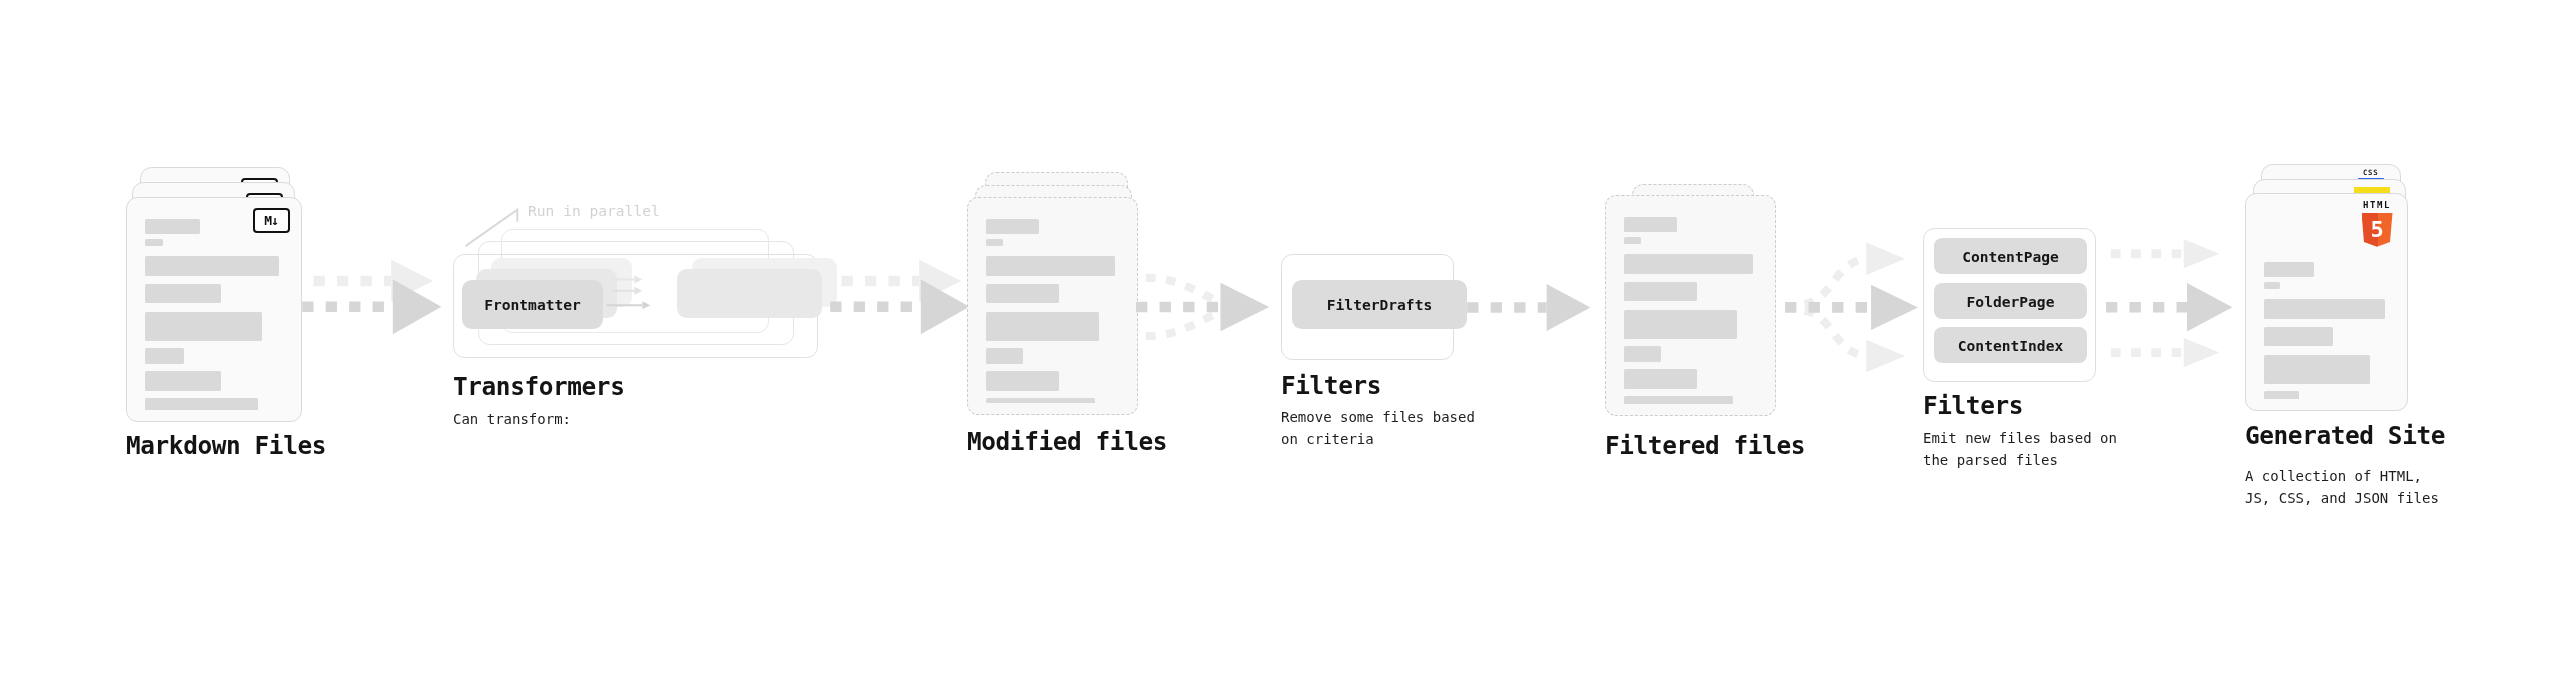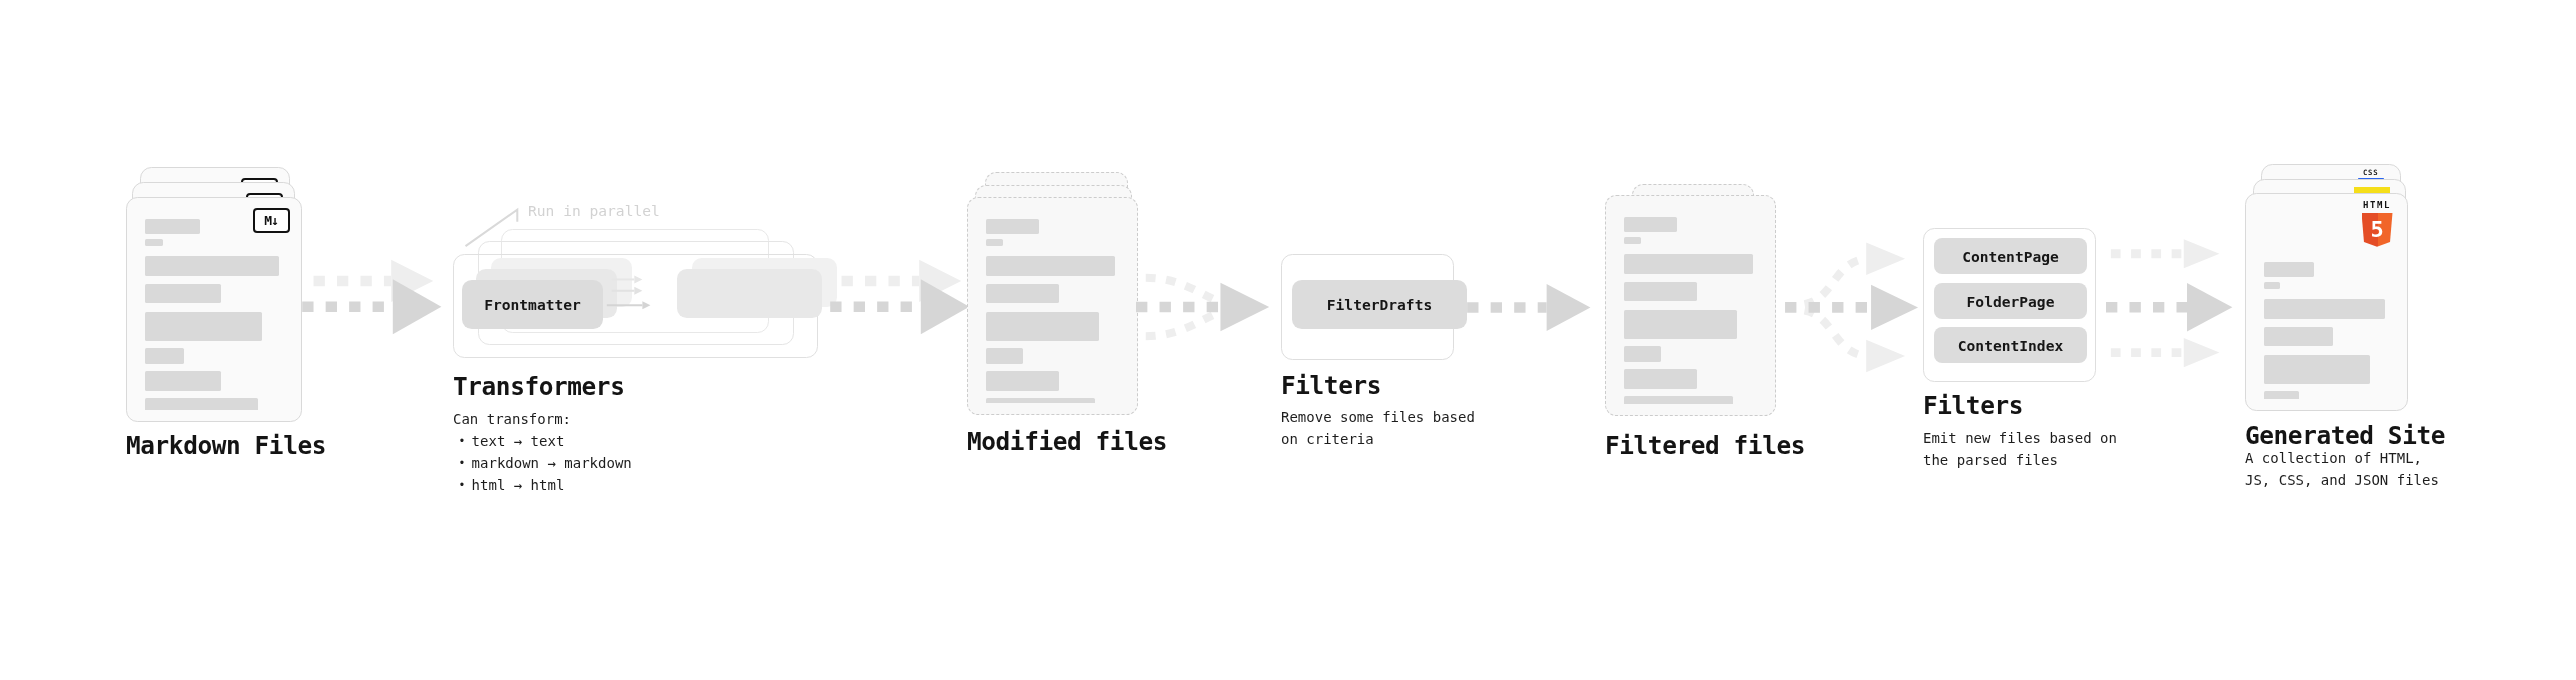--- a/index.html
+++ b/index.html
@@ -108,25 +108,20 @@
     <path d="M2 40 H46" style="stroke:#d4d4d4;stroke-width:2.5;fill:none"></path>
       <polygon points="46,35 56,40 46,45" style="fill:#d4d4d4"></polygon>
   </svg>
 
   <div class="pill" style="left:462px;top:280px;width:141px;height:49px;">
     <span>Frontmatter</span>
   </div>
 
   <div class="stage-title" style="left:453px;top:372px;">Transformers</div>
   <div class="stage-body" style="left:453px;top:408px;">Can transform:</div>
-  <div class="bullets" style="left:457px;top:430px;">
-    <div class="b">text → text</div>
-    <div class="b">markdown → markdown</div>
-    <div class="b">html → html</div>
-  </div>
 
   <svg style="left:830px;top:255px;" width="142" height="89" viewBox="0 0 175 110">
     <path d="M14 32 H110" style="stroke:var(--arrow-faded);stroke-width:13;stroke-dasharray:14 15;fill:none"></path>
     <polygon points="110,6 162,32 110,58" style="fill:var(--arrow-faded)"></polygon>
     <path d="M0 64 H112" style="stroke:var(--arrow);stroke-width:13;stroke-dasharray:14 15;fill:none"></path>
     <polygon points="112,30 172,64 112,98" style="fill:var(--arrow)"></polygon>
   </svg>
 
   <div class="doc dashed" style="left:985px;top:172px;width:143px;height:219px;"></div>
   <div class="doc dashed" style="left:975px;top:185px;width:157px;height:219px;"></div>
@@ -230,17 +225,17 @@
     <div class="bars" style="top:68px;">
         <div class="bar" style="width: 40%; height: 14.6px; margin-top: 0px;"></div>
         <div class="bar" style="width: 13%; height: 6.5px; margin-top: 5.7px;"></div>
         <div class="bar" style="width: 97%; height: 19.5px; margin-top: 10.6px;"></div>
         <div class="bar" style="width: 55%; height: 19.5px; margin-top: 8.1px;"></div>
         <div class="bar" style="width: 85%; height: 29px; margin-top: 8.1px;"></div>
         <div class="bar" style="width: 28%; height: 16.3px; margin-top: 7.3px;"></div>
       </div>
   </div>
   <div class="stage-title" style="left:2245px;top:421px;">Generated Site</div>
-  <div class="stage-body" style="left:2245px;top:447px;">A collection of HTML,
+  <div class="stage-body" style="left:2245px;top:465px;">A collection of HTML,
 JS, CSS, and JSON files</div>
 
 </div>
 
 
 </body></html>

